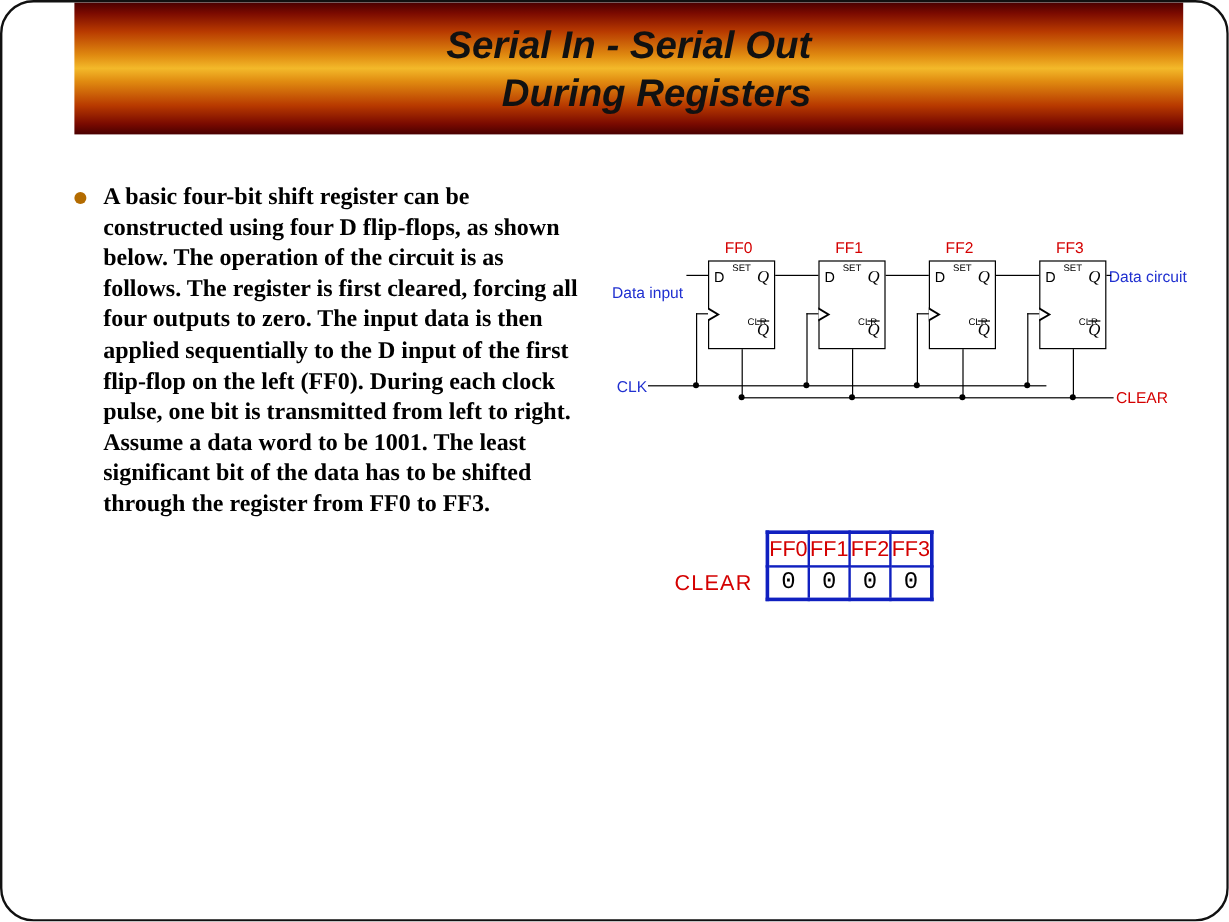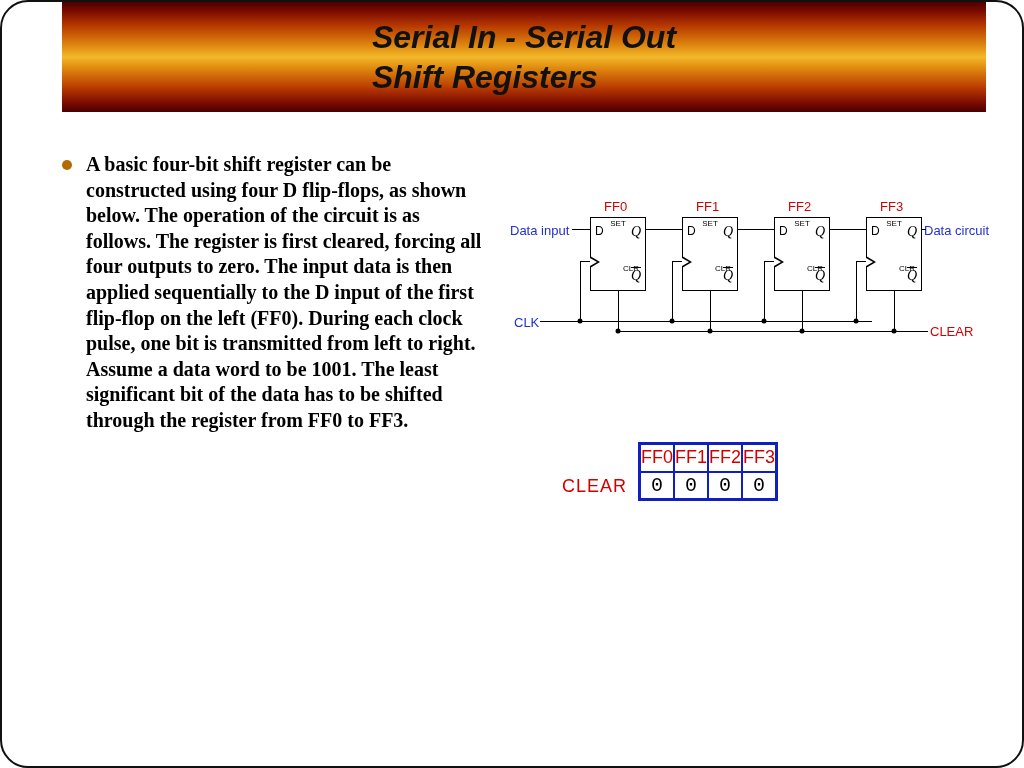--- a/index.html
+++ b/index.html
@@ -27,21 +27,21 @@
       #f3b92a 50%,
       #e08a10 60%,
       #b83a00 78%,
       #7a0a00 92%,
       #4a0000 100%);
     display: flex;
     align-items: center;
     justify-content: center;
   }
   .banner h1 {
-    text-align: left;
+    text-align: right;
     font-family: Arial, Helvetica, sans-serif;
     font-style: italic;
     font-weight: bold;
     font-size: 32px;
     line-height: 1.25;
     color: #111;
   }
   .content {
     position: absolute;
     top: 150px;
@@ -136,33 +136,33 @@
   .state-table .val { color: #000; font-family: 'Courier New', monospace; font-size: 20px; }
 </style>
 </head>
 <body>
 
 <div class="slide">
 
   <div class="banner">
     <h1>
       <span>Serial In - Serial Out</span><br>
-      <span>Shift Registers</span>
+      <span>During Registers</span>
     </h1>
   </div>
 
   <div class="content">
     <div class="bullet-row">
       <div class="bullet-dot"></div>
       <div class="bullet-text">A basic four-bit shift register can be constructed using four D flip-flops, as shown below.  The operation of the circuit is as follows.  The register is first cleared, forcing all four outputs to zero.  The input data is then applied sequentially to the D input of the first flip-flop on the left (FF0).  During each clock pulse, one bit is transmitted from left to right.  Assume a data word to be 1001.  The least significant bit of the data has to be shifted through the register from FF0 to FF3.</div>
     </div>
   </div>
 
   <div class="circuit">
-    <span class="circ-label blue-txt" style="left:-2px; top:26px;">Data input</span>
+    <span class="circ-label blue-txt" style="left:-2px; top:39px;">Data input</span>
     <span class="circ-label blue-txt" style="left:412px; top:26px;">Data circuit</span>
     <span class="circ-label blue-txt" style="left:2px; top:118px;">CLK</span>
     <span class="circ-label red-txt" style="left:418px; top:127px;">CLEAR</span>
 
     <span class="circ-label red-txt" style="left:92px; top:2px;">FF0</span>
     <span class="circ-label red-txt" style="left:184px; top:2px;">FF1</span>
     <span class="circ-label red-txt" style="left:276px; top:2px;">FF2</span>
     <span class="circ-label red-txt" style="left:368px; top:2px;">FF3</span>
 
     <div class="ff" style="left:78px; top:20px;">

